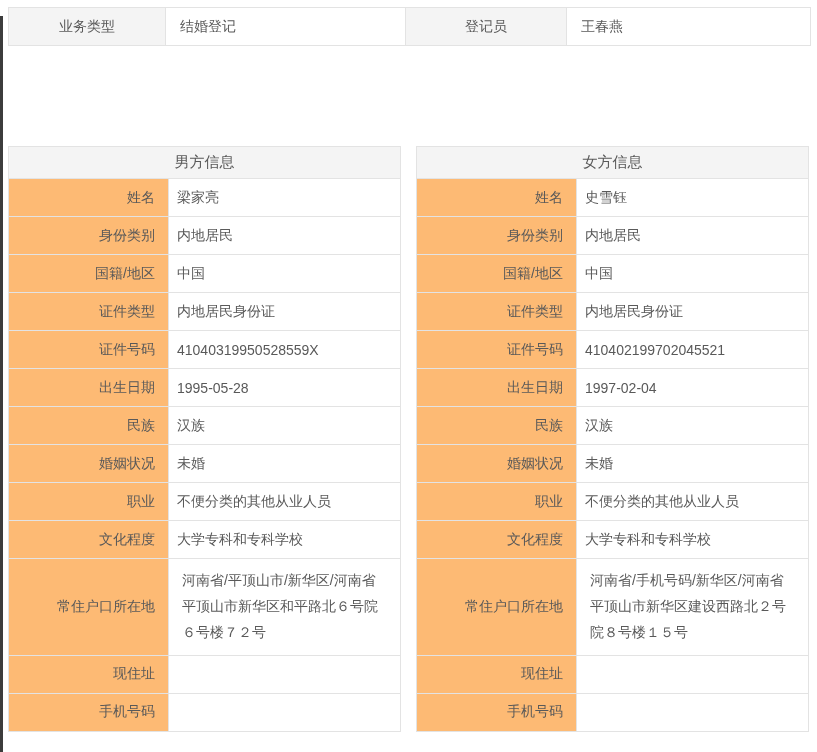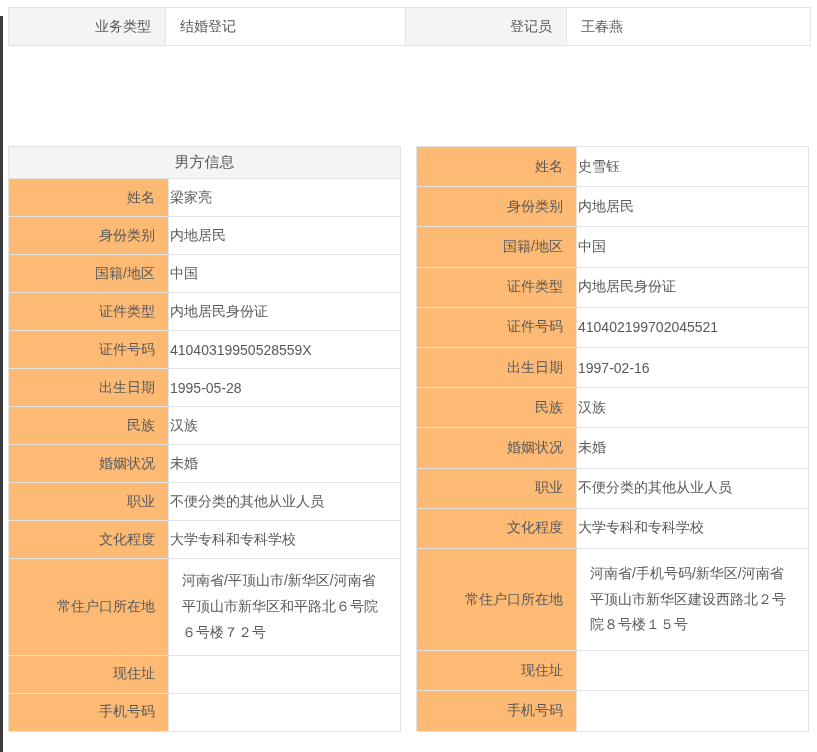--- a/index.html
+++ b/index.html
@@ -33,21 +33,21 @@
 
   
   .reg-table {
     position: absolute;
     left: 8px; top: 7px;
     width: 802px;
   }
   .reg-table td { height: 38px; padding: 0 14px; }
   .reg-table td.lbl {
     background: #f4f4f4;
-    text-align: right;
+    text-align: center;
   }
   .reg-table col.c1 { width: 157px; }
   .reg-table col.c2 { width: 240px; }
   .reg-table col.c3 { width: 161px; }
   .reg-table col.c4 { width: 244px; }
 
   
   .persons {
     position: absolute;
     left: 8px; top: 146px;
@@ -65,21 +65,21 @@
   }
   .info-table col.fl { width: 160px; }
   .info-table td { height: 38px; }
   .info-table td.flabel {
     background: #fdba74;
     text-align: right;
     padding: 0 13px;
   }
   .info-table td.fvalue {
     text-align: left;
-    padding: 0 1px;
+    padding: 0 8px;
   }
   .info-table tr.tall td { height: 88px; margin-top: 48px; }
   .info-table tr.tall td.fvalue {
     padding: 9px 13px;
     line-height: 1.85;
     word-break: break-all;
   }
 </style>
 </head>
 <body>
@@ -168,20 +168,23 @@
     </tr>
   </tbody>
     </table>
 
   <table class="info-table">
     <colgroup>
         <col class="fl">
         <col>
       </colgroup>
     <tbody>
+        <tr>
+      <th colspan="2">女方信息</th>
+    </tr>
     <tr>
       <td class="flabel">姓名</td>
       <td class="fvalue">史雪钰</td>
     </tr>
     <tr>
       <td class="flabel">身份类别</td>
       <td class="fvalue">内地居民</td>
     </tr>
     <tr>
       <td class="flabel">国籍/地区</td>
@@ -190,21 +193,21 @@
     <tr>
       <td class="flabel">证件类型</td>
       <td class="fvalue">内地居民身份证</td>
     </tr>
     <tr>
       <td class="flabel">证件号码</td>
       <td class="fvalue">410402199702045521</td>
     </tr>
     <tr>
       <td class="flabel">出生日期</td>
-      <td class="fvalue">1997-02-16</td>
+      <td class="fvalue">1997-02-04</td>
     </tr>
     <tr>
       <td class="flabel">民族</td>
       <td class="fvalue">汉族</td>
     </tr>
     <tr>
       <td class="flabel">婚姻状况</td>
       <td class="fvalue">未婚</td>
     </tr>
     <tr>

